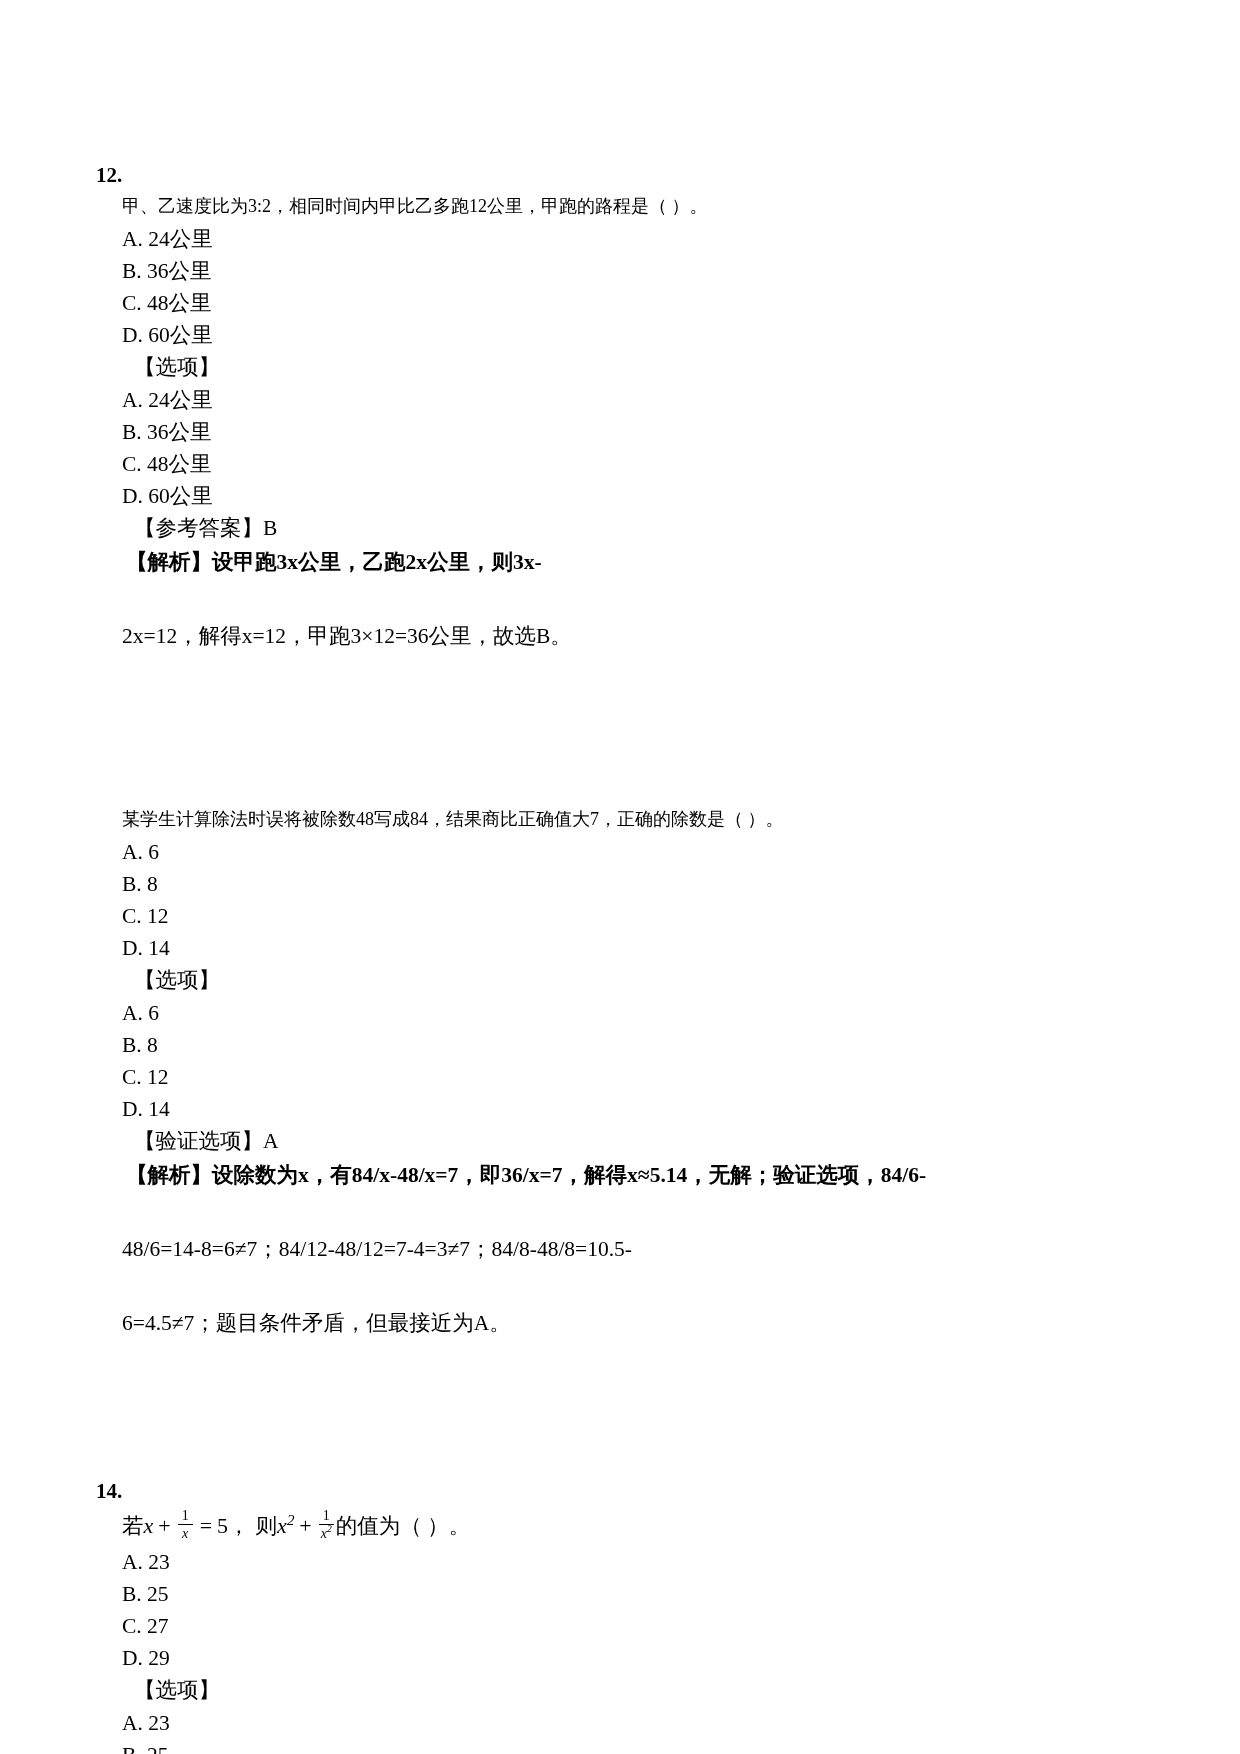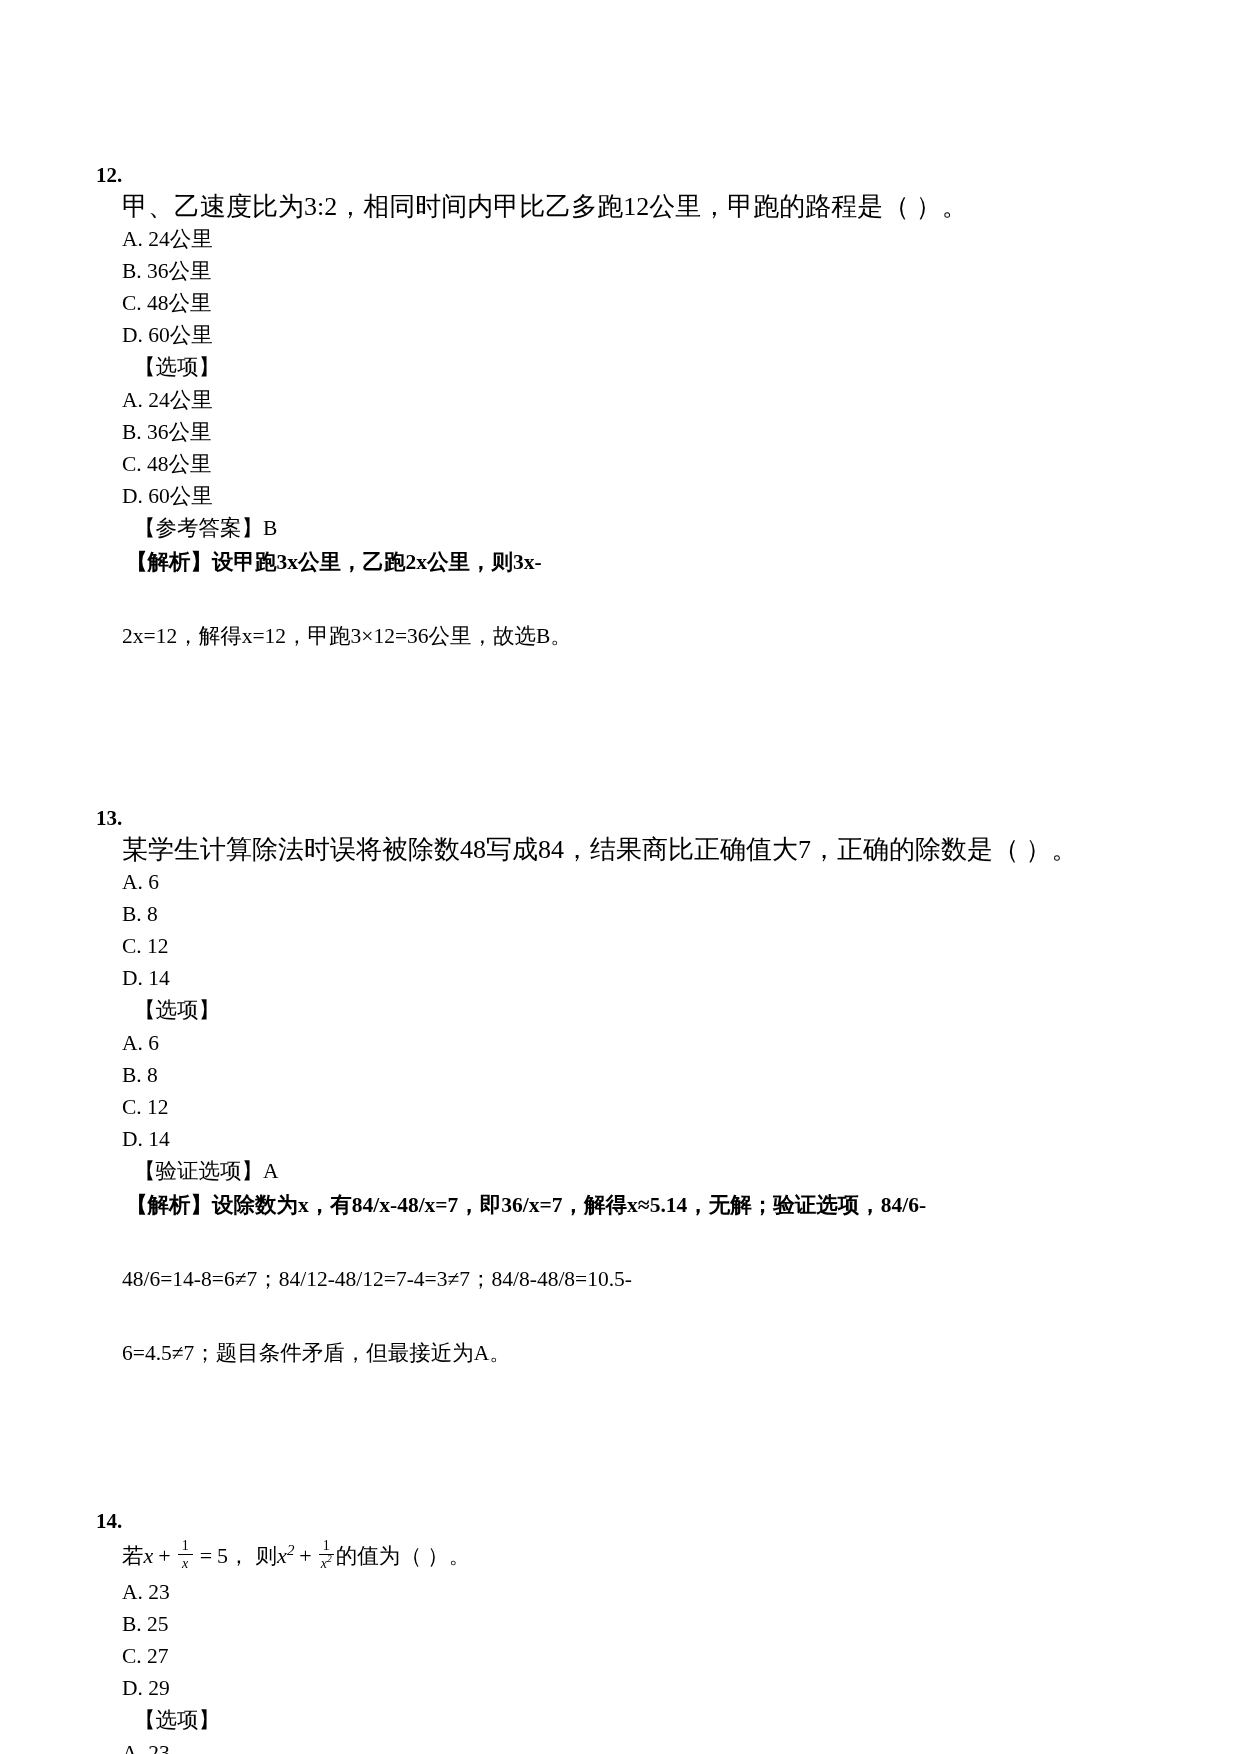--- a/index.html
+++ b/index.html
@@ -44,21 +44,21 @@
     padding-left: 26px;
   }
   .line {
     font-size: 21.5px;
     line-height: 32px;
     margin: 0;
     white-space: pre-wrap;
     word-break: break-word;
   }
   .stem {
-    font-size: 26px;
+    font-size: 18px;
     line-height: 33px;
   }
   .opt {
     font-size: 21.5px;
     line-height: 32px;
   }
   .tag-line {
     font-size: 21.5px;
     line-height: 33px;
     padding-left: 4px;
@@ -158,21 +158,20 @@
         <div class="line opt">D. 60公里</div>
         <div class="line tag-line">【参考答案】B</div>
         <div class="line explain">【解析】设甲跑3x公里，乙跑2x公里，则3x-</div>
         <div class="line explain-cont">2x=12，解得x=12，甲跑3×12=36公里，故选B。</div>
       </div>
     </div>
 
     <div class="gap-lg"></div>
 
     <div class="question-block">
-      <div class="q-number">13.</div>
       <div class="q-body">
         <div class="line stem">某学生计算除法时误将被除数48写成84，结果商比正确值大7，正确的除数是（ ）。</div>
         <div class="line opt">A. 6</div>
         <div class="line opt">B. 8</div>
         <div class="line opt">C. 12</div>
         <div class="line opt">D. 14</div>
         <div class="line tag-line">【选项】</div>
         <div class="line opt">A. 6</div>
         <div class="line opt">B. 8</div>
         <div class="line opt">C. 12</div>

